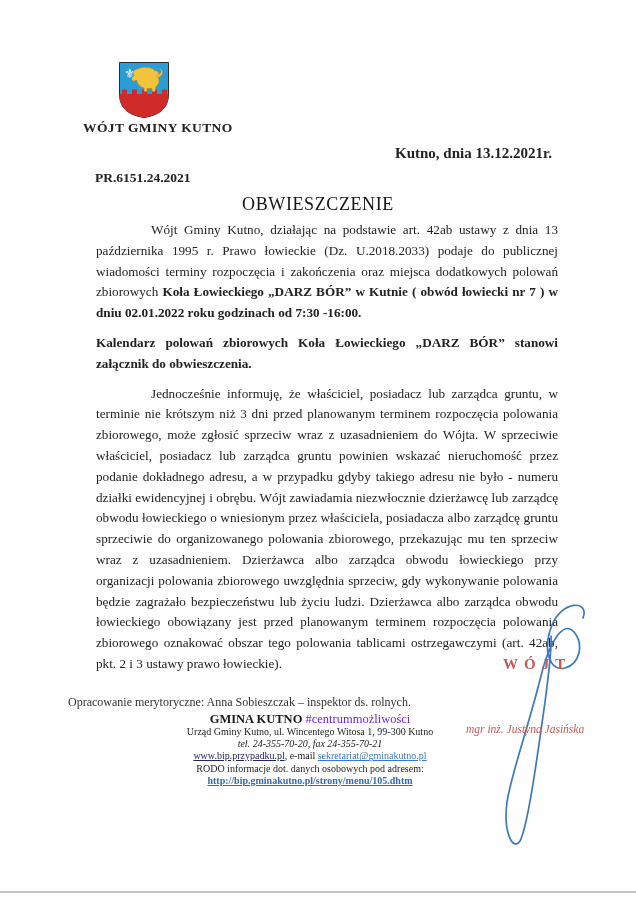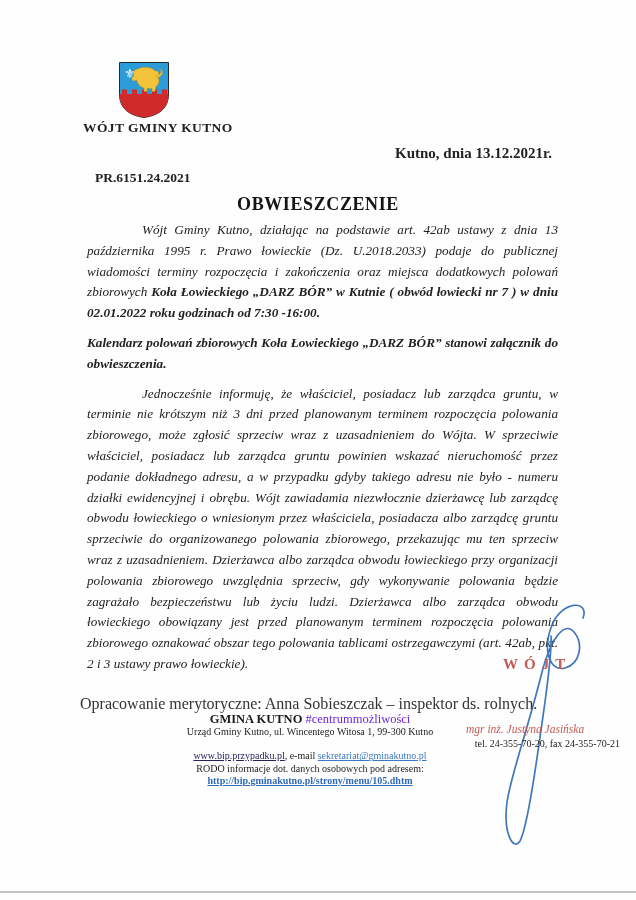--- a/index.html
+++ b/index.html
@@ -6,41 +6,41 @@
   .page{
     position:relative;width:636px;height:900px;background:#fffefe;
     font-family:"Liberation Serif", serif;color:#1c1c1c;overflow:hidden;
   }
   
   .crest{position:absolute;left:118px;top:61px;width:52px;height:58px;}
   .authority{position:absolute;left:64px;top:120px;font-size:13.5px;font-weight:bold;letter-spacing:.4px;color:#222;margin-left:19px;}
   .place-date{position:absolute;top:145px;right:84px;font-size:15px;font-weight:bold;color:#222;}
   .ref{position:absolute;left:95px;top:170px;font-size:13.5px;font-weight:bold;color:#222;}
   .title{position:absolute;left:0;top:194px;width:100%;margin:0;text-align:center;
-         font-size:18px;font-weight:bold;letter-spacing:.6px;color:#151515;}
+         font-size:18px;font-weight:normal;letter-spacing:.6px;color:#151515;}
   
   .body{position:absolute;left:80px;top:220px;width:478px;font-size:13.2px;line-height:20.8px;
         text-align:justify;color:#222;}
-  .body p{margin:0 0 9px 7px;font-style:italic;}
+  .body p{margin:0 0 9px 16px;}
   .body p.indent{text-indent:55px;}
   .body p.bold{font-weight:bold;}
   .body b{font-weight:bold;}
   
   .sig-title{position:absolute;left:503px;top:656px;font-size:15px;font-weight:bold;
              letter-spacing:6px;color:#c25a55;text-align:center;}
   .sig-name{position:absolute;left:466px;top:723px;font-size:11.5px;font-style:italic;color:#c25a55;}
   .signature-svg{position:absolute;left:452px;top:592px;width:150px;height:262px;pointer-events:none;}
   
-  .prepared{position:absolute;left:80px;top:695px;font-size:16px;color:#333;}
+  .prepared{position:absolute;left:68px;top:695px;font-size:12px;color:#333;}
   .footer{position:absolute;left:0;top:712px;width:620px;text-align:center;
           font-size:10px;line-height:12.2px;color:#222;}
   .footer .brand{font-size:12.5px;line-height:14px;}
   .footer .brand-bold{font-weight:bold;color:#1a1a1a;}
   .footer .brand-tag{color:#6d28d9;}
-  .footer .phone{text-align:right;}
+  .footer .phone{font-style:italic;}
   .footer a{cursor:pointer;}
   .link-dark{color:#23235e;text-decoration:underline;}
   .link-blue{color:#3b79c2;text-decoration:underline;}
   .link-bold{color:#2f6ab8;text-decoration:underline;font-weight:bold;}
   .scan-edge{position:absolute;left:0;top:891px;width:100%;height:2px;background:#b5b5b5;opacity:.8;}
 </style>
 </head>
 <body>
 
 <div class="page">

